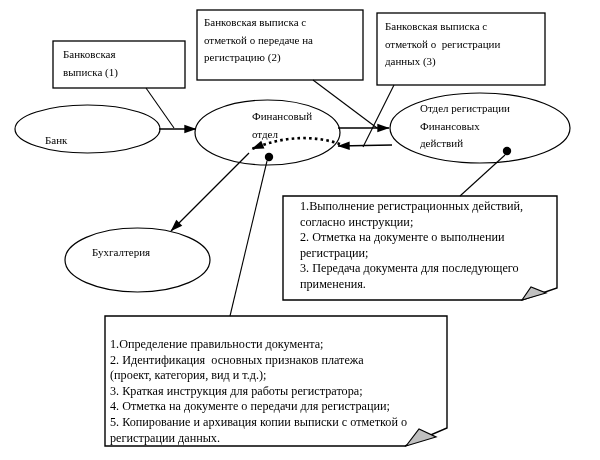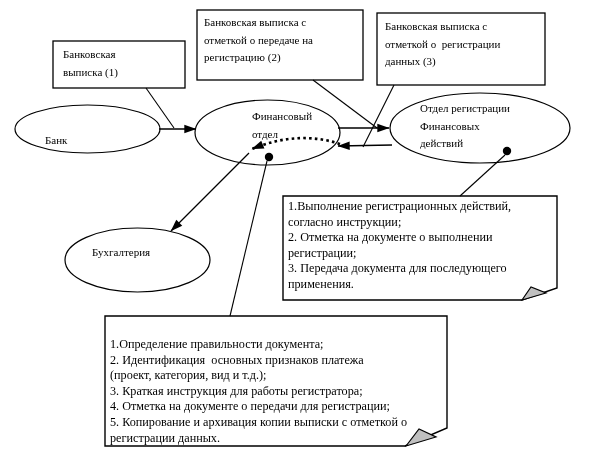--- a/index.html
+++ b/index.html
@@ -63,21 +63,21 @@
 данных (3)</div>
 
   <div class="txt" style="left:45px;top:100px;margin-top:32px;">Банк</div>
   <div class="txt" style="left:224px;top:108px;margin-left:28px;">Финансовый
 отдел</div>
   <div class="txt" style="left:420px;top:100px;">Отдел регистрации
 Финансовых
 действий</div>
   <div class="txt" style="left:92px;top:244px;">Бухгалтерия</div>
 
-  <div class="note-txt" style="left:288px;top:199px;">1.Выполнение регистрационных действий,
+  <div class="note-txt" style="left:300px;top:199px;">1.Выполнение регистрационных действий,
 согласно инструкции;
 2. Отметка на документе о выполнении
 регистрации;
 3. Передача документа для последующего
 применения.</div>
   <div class="note-txt" style="left:110px;top:337px;">1.Определение правильности документа;
 2. Идентификация  основных признаков платежа
 (проект, категория, вид и т.д.);
 3. Краткая инструкция для работы регистратора;
 4. Отметка на документе о передачи для регистрации;

